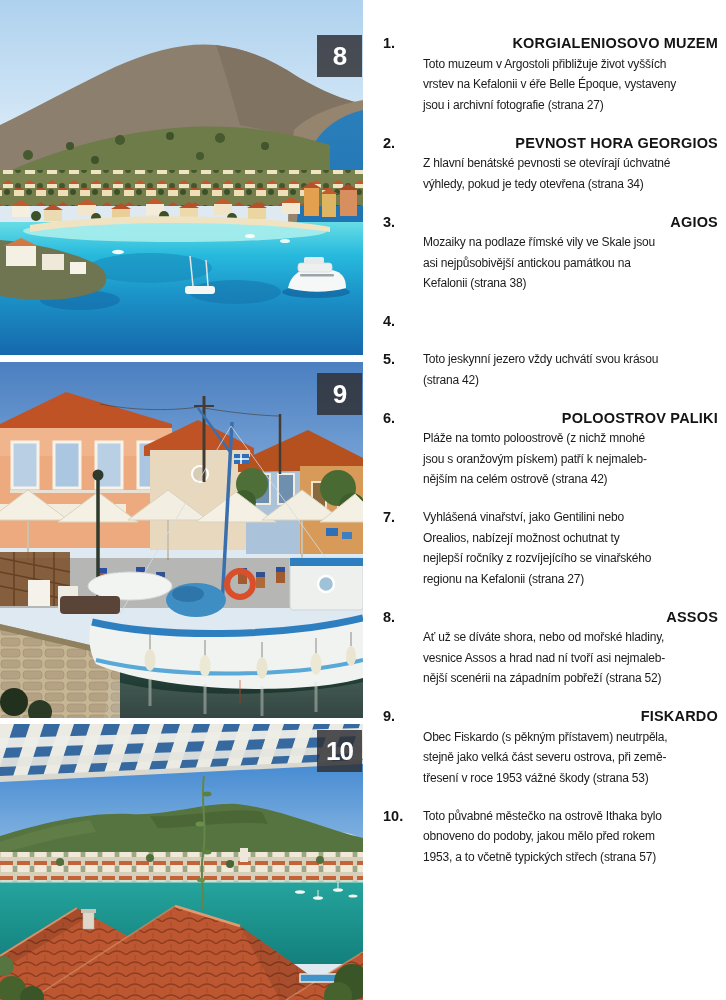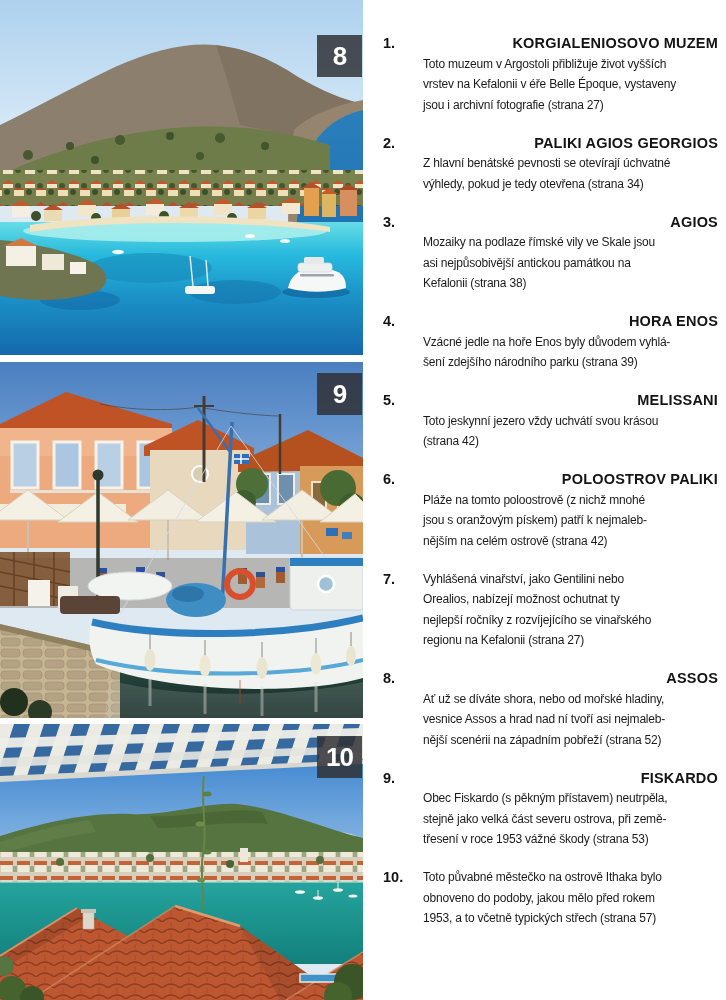--- a/index.html
+++ b/index.html
@@ -8,21 +8,21 @@
   
   .photo{position:absolute;left:0;width:363px;margin:0;overflow:hidden;background:#dfe9f2;}
   .photo svg{display:block;width:100%;height:100%;}
   .p1{top:0;height:355px;}
   .p2{top:362px;height:356px;}
   .p3{top:724px;height:276px;}
   .badge{position:absolute;right:1px;width:45px;height:42px;
          background:rgba(48,48,53,0.84);color:#ffffff;
          font-weight:bold;font-size:26px;letter-spacing:-1px;
          display:flex;align-items:center;justify-content:center;}
-  .b1{top:35px}.b2{top:11px}.b3{top:12px}
+  .b1{top:35px}.b2{top:11px}.b3{top:6px}
   
   .toplist{position:absolute;left:383px;top:33px;width:335px;}
   .item{display:flex;margin-bottom:17.5px;}
   .num{width:40px;flex:0 0 40px;font-weight:bold;font-size:14.5px;line-height:20.5px;color:#141414;}
   .content{flex:1;}
   .title{font-weight:bold;font-size:14.5px;line-height:20.5px;letter-spacing:.2px;color:#141414;text-align:right;}
   .desc{font-size:12px;line-height:20.5px;letter-spacing:-.2px;color:#1b1b1b;white-space:pre-line;}
 </style>
 </head>
 <body>
@@ -419,49 +419,43 @@
         <div class="title">KORGIALENIOSOVO MUZEM</div>
         <div class="desc">Toto muzeum v Argostoli přibližuje život vyšších
 vrstev na Kefalonii v éře Belle Époque, vystaveny
 jsou i archivní fotografie (strana 27)</div>
       </div>
     </div>
 
     <div class="item">
       <div class="num">2.</div>
       <div class="content">
-        <div class="title">PALIKI AGIOS GEORGIOS</div>
+        <div class="title">PEVNOST HORA GEORGIOS</div>
         <div class="desc">Z hlavní benátské pevnosti se otevírají úchvatné
 výhledy, pokud je tedy otevřena (strana 34)</div>
       </div>
     </div>
 
     <div class="item">
       <div class="num">3.</div>
       <div class="content">
         <div class="title">AGIOS</div>
         <div class="desc">Mozaiky na podlaze římské vily ve Skale jsou
 asi nejpůsobivější antickou památkou na
 Kefalonii (strana 38)</div>
       </div>
     </div>
 
     <div class="item">
       <div class="num">4.</div>
-      <div class="content">
-        <div class="title">HORA ENOS</div>
-        <div class="desc">Vzácné jedle na hoře Enos byly důvodem vyhlá-
-šení zdejšího národního parku (strana 39)</div>
-      </div>
     </div>
 
     <div class="item">
       <div class="num">5.</div>
       <div class="content">
-        <div class="title">MELISSANI</div>
         <div class="desc">Toto jeskynní jezero vždy uchvátí svou krásou
 (strana 42)</div>
       </div>
     </div>
 
     <div class="item">
       <div class="num">6.</div>
       <div class="content">
         <div class="title">POLOOSTROV PALIKI</div>
         <div class="desc">Pláže na tomto poloostrově (z nichž mnohé

